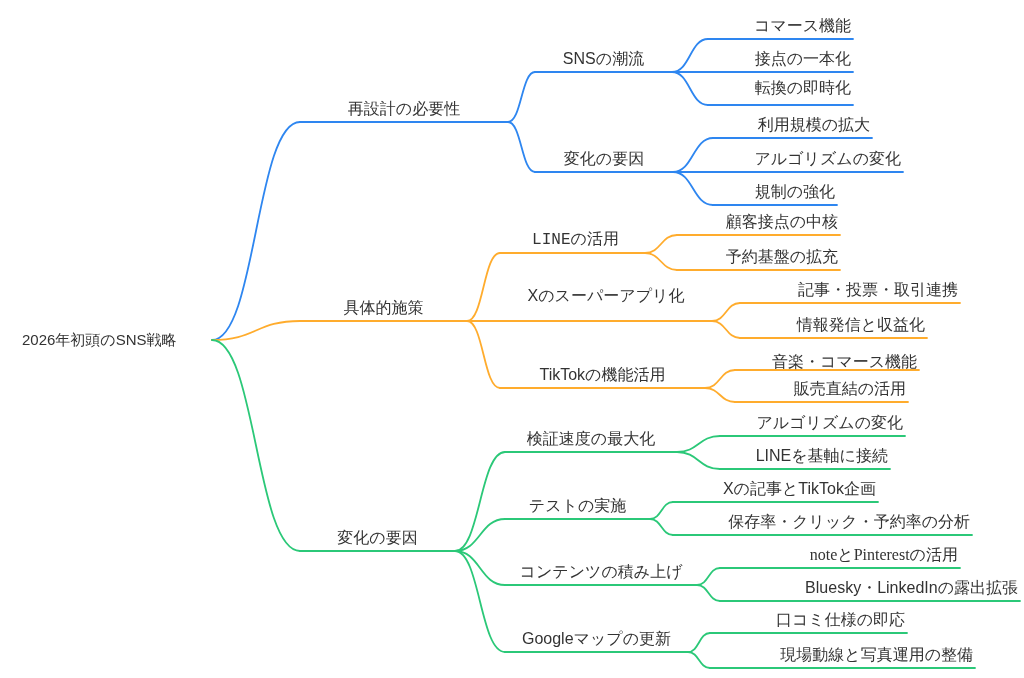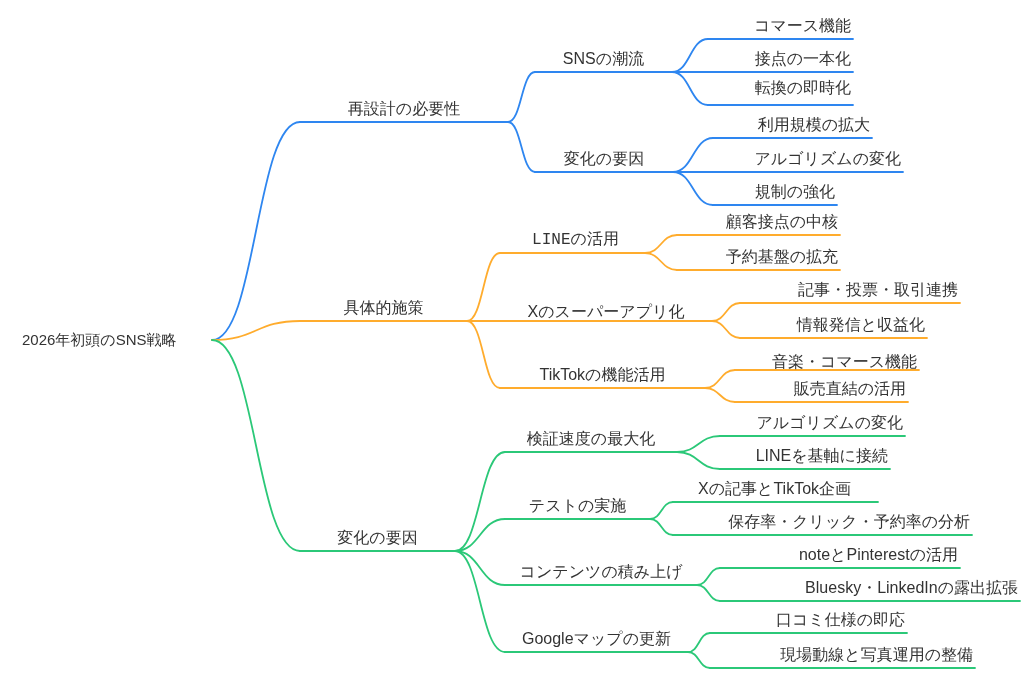--- a/index.html
+++ b/index.html
@@ -106,33 +106,33 @@
       <div class="node-label leaf" style="left: 708px; top: 47px; width: 145px;">接点の一本化</div>
       <div class="node-label leaf" style="left: 708px; top: 76px; width: 145px; text-align: right;">転換の即時化</div>
       <div class="node-label internal" style="left: 535px; top: 147px; width: 138px;">変化の要因</div>
       <div class="node-label leaf" style="left: 713px; top: 113px; width: 159px;">利用規模の拡大</div>
       <div class="node-label leaf" style="left: 713px; top: 147px; width: 190px;">アルゴリズムの変化</div>
       <div class="node-label leaf" style="left: 713px; top: 180px; width: 124px;">規制の強化</div>
       <div class="node-label internal" style="left: 300px; top: 296px; width: 167px;">具体的施策</div>
       <div class="node-label internal" style="left: 503px; top: 228px; width: 145px; font-family: Liberation Mono, monospace;">LINEの活用</div>
       <div class="node-label leaf" style="left: 677px; top: 210px; width: 163px;">顧客接点の中核</div>
       <div class="node-label leaf" style="left: 677px; top: 245px; width: 163px;">予約基盤の拡充</div>
-      <div class="node-label internal" style="left: 500px; top: 300px; width: 212px;">Xのスーパーアプリ化</div>
+      <div class="node-label internal" style="left: 500px; top: 284px; width: 212px;">Xのスーパーアプリ化</div>
       <div class="node-label leaf" style="left: 740px; top: 278px; width: 220px;">記事・投票・取引連携</div>
       <div class="node-label leaf" style="left: 740px; top: 313px; width: 187px;">情報発信と収益化</div>
       <div class="node-label internal" style="left: 500px; top: 363px; width: 205px;">TikTokの機能活用</div>
       <div class="node-label leaf" style="left: 735px; top: 330px; width: 184px; margin-top: 20px;">音楽・コマース機能</div>
       <div class="node-label leaf" style="left: 735px; top: 377px; width: 173px;">販売直結の活用</div>
       <div class="node-label internal" style="left: 300px; top: 526px; width: 155px;">変化の要因</div>
       <div class="node-label internal" style="left: 505px; top: 427px; width: 172px;">検証速度の最大化</div>
       <div class="node-label leaf" style="left: 720px; top: 411px; width: 185px;">アルゴリズムの変化</div>
       <div class="node-label leaf" style="left: 720px; top: 444px; width: 170px;">LINEを基軸に接続</div>
       <div class="node-label internal" style="left: 505px; top: 494px; width: 145px;">テストの実施</div>
-      <div class="node-label leaf" style="left: 673px; top: 477px; width: 205px; text-align: center;">Xの記事とTikTok企画</div>
+      <div class="node-label leaf" style="left: 673px; top: 477px; width: 205px;">Xの記事とTikTok企画</div>
       <div class="node-label leaf" style="left: 673px; top: 510px; width: 299px;">保存率・クリック・予約率の分析</div>
       <div class="node-label internal" style="left: 505px; top: 560px; width: 192px;">コンテンツの積み上げ</div>
-      <div class="node-label leaf" style="left: 720px; top: 543px; width: 240px;">noteとPinterestの活用</div>
+      <div class="node-label leaf" style="left: 720px; top: 543px; width: 240px; font-family: Liberation Serif, serif;">noteとPinterestの活用</div>
       <div class="node-label leaf" style="left: 720px; top: 576px; width: 300px;">Bluesky・LinkedInの露出拡張</div>
       <div class="node-label internal" style="left: 505px; top: 627px; width: 183px;">Googleマップの更新</div>
       <div class="node-label leaf" style="left: 710px; top: 608px; width: 197px;">口コミ仕様の即応</div>
       <div class="node-label leaf" style="left: 710px; top: 643px; width: 265px;">現場動線と写真運用の整備</div>
     </div>
 </div>
 
 </body></html>

